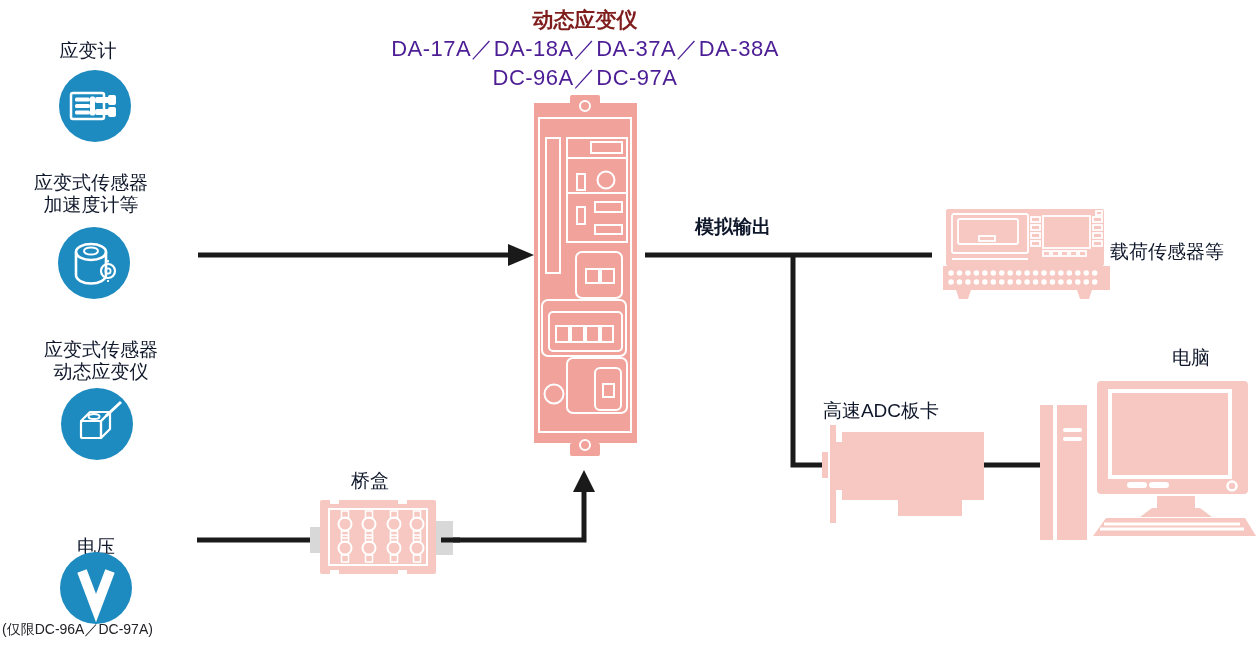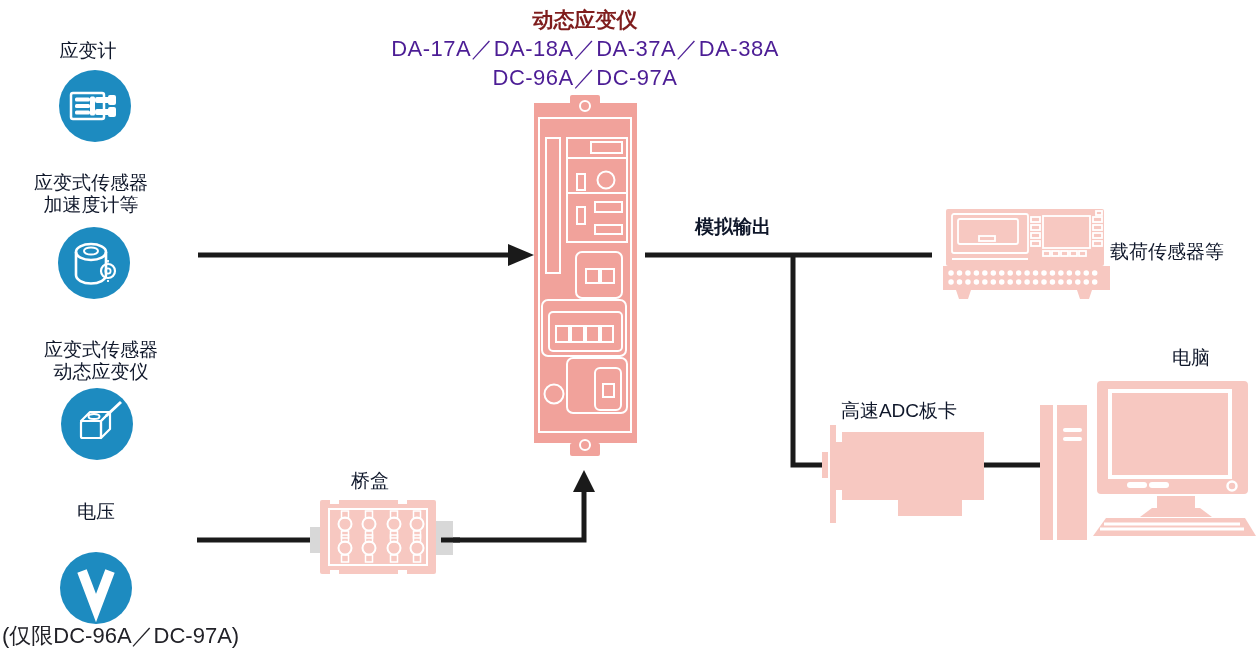--- a/index.html
+++ b/index.html
@@ -7,21 +7,21 @@
     position:relative;width:1258px;height:652px;background:#ffffff;overflow:hidden;
     font-family:"Liberation Sans","DejaVu Sans",sans-serif;color:#2e2e36;
   }
   .abs{position:absolute;}
   .label{font-size:19px;line-height:22px;color:#0f172a;white-space:nowrap;}
   .label.center{text-align:center;}
   .title-block{left:330px;top:6px;width:510px;text-align:center;}
   .title-main{font-size:21px;font-weight:bold;color:#7f1d1d;line-height:28px;}
   .title-models{font-size:22px;color:#4c1d95;line-height:29px;letter-spacing:0.5px;}
   .bold{font-weight:bold;}
-  .note{font-size:22px;color:#222228;white-space:nowrap;}
+  .note{font-size:14px;color:#222228;white-space:nowrap;}
   svg{display:block;}
 </style>
 </head>
 <body>
 
 <div class="canvas">
 
   <svg class="abs" style="left:0;top:0;" width="1258" height="652" viewBox="0 0 1258 652">
     <g stroke="#1a1a1a" stroke-width="5" fill="none">
       <path d="M198 255 H512"></path>
@@ -83,21 +83,21 @@
     <circle cx="36" cy="36" r="36" fill="#1d8bc0"></circle>
     <g stroke="#ffffff" fill="none" stroke-linejoin="round">
       <path d="M45 28 L60 14" stroke-width="3"></path>
       <polygon points="20,33 29,24 49,24 40,33" stroke-width="2.2"></polygon>
       <rect x="20" y="33" width="20" height="17" rx="1.5" stroke-width="2.2"></rect>
       <polygon points="40,33 49,24 49,41 40,50" stroke-width="2.2"></polygon>
       <ellipse cx="33" cy="28.5" rx="5.5" ry="2.5" stroke-width="2"></ellipse>
     </g>
   </svg>
 
-  <div class="abs label center" style="left:46px;top:501px;width:100px;">电压</div>
+  <div class="abs label center" style="left:46px;top:536px;width:100px;">电压</div>
   <svg class="abs" style="left:60px;top:552px;" width="72" height="72" viewBox="0 0 72 72">
     <circle cx="36" cy="36" r="36" fill="#1d8bc0"></circle>
     <path d="M22 19 L36 56 L50 19" stroke="#ffffff" stroke-width="10" fill="none" stroke-linejoin="miter"></path>
   </svg>
   <div class="abs note" style="left:2px;top:621px;">(仅限DC-96A／DC-97A)</div>
 
   <svg class="abs" style="left:534px;top:95px;" width="104" height="362" viewBox="0 0 104 362">
     <g fill="#f1a29b">
       <rect x="36" y="0" width="30" height="12" rx="2"></rect>
       <rect x="36" y="348" width="30" height="13" rx="2"></rect>
@@ -162,21 +162,21 @@
       <rect x="150" y="35" width="9" height="5"></rect>
       <rect x="153" y="5" width="6" height="4"></rect>
     </g>
     <g stroke="#ffffff" stroke-width="5.4" stroke-linecap="round" stroke-dasharray="0.1 8.35">
       <line x1="8" y1="67" x2="160" y2="67"></line>
       <line x1="8" y1="76" x2="160" y2="76"></line>
     </g>
   </svg>
   <div class="abs label" style="left:1110px;top:241px;">载荷传感器等</div>
 
-  <div class="abs label center" style="left:824px;top:400px;width:150px;">高速ADC板卡</div>
+  <div class="abs label center" style="left:806px;top:400px;width:150px;">高速ADC板卡</div>
   <svg class="abs" style="left:818px;top:420px;" width="170" height="105" viewBox="0 0 170 105">
     <g fill="#f7c8c1">
       <rect x="12" y="5" width="6" height="98"></rect>
       <rect x="4" y="32" width="6" height="26"></rect>
       <rect x="18" y="22" width="6" height="48"></rect>
       <rect x="24" y="12" width="142" height="68"></rect>
       <rect x="80" y="80" width="64" height="16"></rect>
     </g>
   </svg>
 

